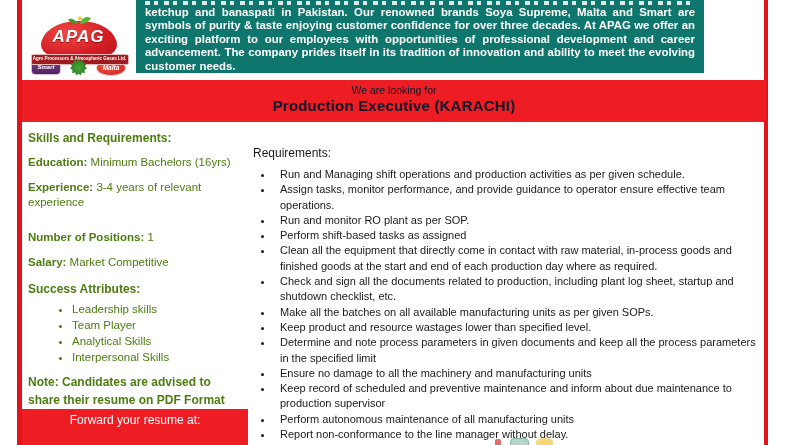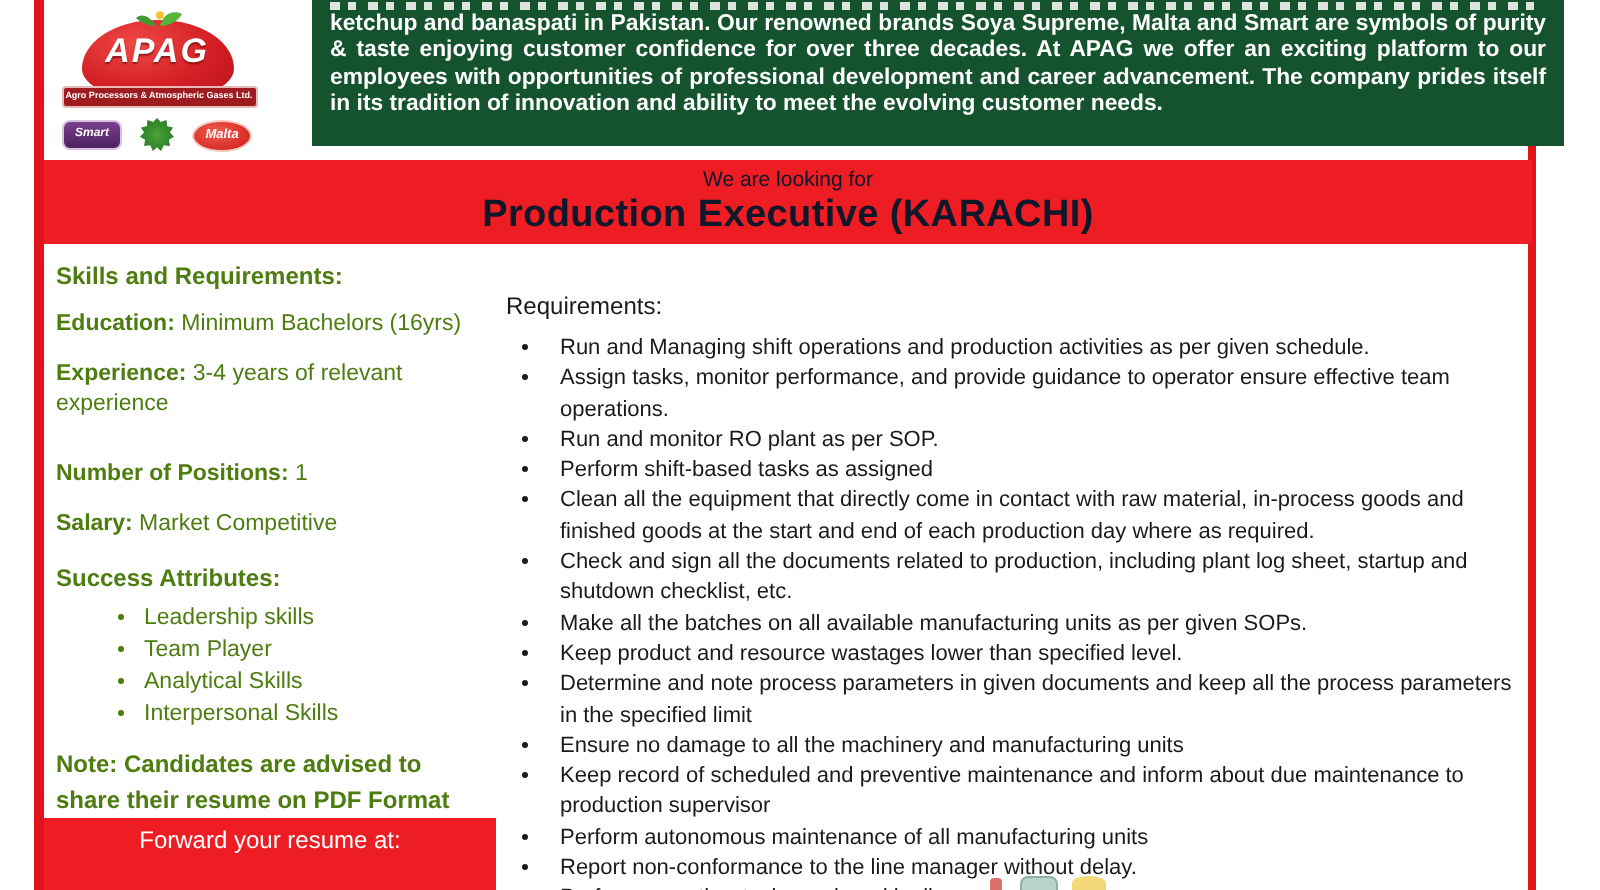--- a/index.html
+++ b/index.html
@@ -10,21 +10,21 @@
   }
   .page{position:relative;width:800px;height:445px;background:#fff;overflow:hidden;}
 
   
   .frame-left{position:absolute;left:17px;top:0;width:5px;height:445px;background:#e2131b;}
   .frame-right{position:absolute;left:764px;top:0;width:4px;height:445px;background:#e2131b;}
 
   
   .logo-cell{position:absolute;left:22px;top:0;width:113px;height:76px;background:#fff;
     display:flex;flex-direction:column;align-items:center;}
-  .apag-logo{position:relative;margin-top:7px;width:82px;height:46px;}
+  .apag-logo{position:relative;margin-top:18px;width:82px;height:46px;}
   .apag-blob{position:absolute;left:3px;top:3px;width:76px;height:40px;
     background:radial-gradient(ellipse at 35% 30%, #ef4a45 0%, #d41f25 55%, #b5151b 100%);
     border-radius:50% 50% 46% 46% / 62% 62% 40% 40%;}
   .apag-leaves{position:absolute;left:30px;top:-2px;width:24px;height:10px;}
   .apag-text{position:absolute;left:0;top:9px;width:82px;text-align:center;color:#fff;
     font-weight:bold;font-style:italic;font-size:17px;letter-spacing:1px;
     text-shadow:0 1px 1px rgba(90,0,0,.6);}
   .apag-tm{position:absolute;right:-2px;top:4px;color:#fff;font-size:5px;}
   .apag-banner{position:absolute;left:-7px;top:36px;width:96px;height:9px;background:#9e1b1f;
     border:1px solid #e8b9b9;border-radius:2px;color:#fff;font-size:4.5px;line-height:8px;
@@ -34,31 +34,31 @@
     color:#fff;font-size:6px;font-style:italic;font-weight:bold;text-align:center;line-height:13px;
     border:1px solid #d8c2de;overflow:hidden;}
   .brand-soya{width:17px;height:17px;background:radial-gradient(#4aa437,#1f7020);
     clip-path:polygon(50% 0,61% 12%,78% 6%,80% 24%,97% 28%,88% 43%,100% 55%,85% 64%,88% 82%,70% 80%,62% 97%,50% 86%,38% 97%,30% 80%,12% 82%,15% 64%,0 55%,12% 43%,3% 28%,20% 24%,22% 6%,39% 12%);
     color:#ffe66b;font-size:4px;text-align:center;line-height:17px;overflow:hidden;}
   .brand-malta{width:28px;height:14px;background:radial-gradient(ellipse at 40% 35%, #ef5a4b, #cf1a19);
     border-radius:50%;color:#fff;font-size:6.5px;font-style:italic;font-weight:bold;text-align:center;
     line-height:14px;border:1px solid #f3c9c0;overflow:hidden;}
 
   
-  .intro-box{position:absolute;left:136px;top:0;width:626px;height:73px;background:#14532d;
-    color:#fff;font-weight:bold;padding:0 9px;box-sizing:border-box;margin-left:20px;}
+  .intro-box{position:absolute;left:136px;top:0;width:568px;height:73px;background:#0f766e;
+    color:#fff;font-weight:bold;padding:0 9px;box-sizing:border-box;}
   .intro-sliver{height:4px;margin-top:1px;overflow:hidden;
     background:repeating-linear-gradient(90deg, rgba(255,255,255,.85) 0 5px, rgba(255,255,255,0) 5px 9px, rgba(255,255,255,.85) 9px 13px, rgba(255,255,255,0) 13px 19px);}
   .intro-text{margin:1px 0 0 0;font-size:11.4px;line-height:13.4px;text-align:justify;}
 
   
   .title-band{position:absolute;left:22px;top:80px;width:744px;height:42px;background:#ee1c23;
     color:#0f172a;text-align:center;}
   .title-kicker{font-size:10.5px;margin-top:4px;}
-  .title-main{font-size:19px;font-weight:bold;margin-top:1px;letter-spacing:.2px;}
+  .title-main{font-size:15px;font-weight:bold;margin-top:1px;letter-spacing:.2px;}
 
   
   .left-col{position:absolute;left:28px;top:127px;width:216px;color:#4d7c0f;}
   .left-heading{font-weight:bold;font-size:12px;margin:4px 0 0 0;}
   .field{font-size:11.5px;line-height:15px;margin:10px 0 0 0;}
   .field b{font-size:11.5px;}
   .field.gap-extra{margin-top:20px;}
   .success-heading{font-weight:bold;font-size:12px;margin:12px 0 0 0;}
   .success-list{margin:7px 0 0 0;padding-left:44px;font-size:11.5px;}
   .success-list li{margin-bottom:4px;}

